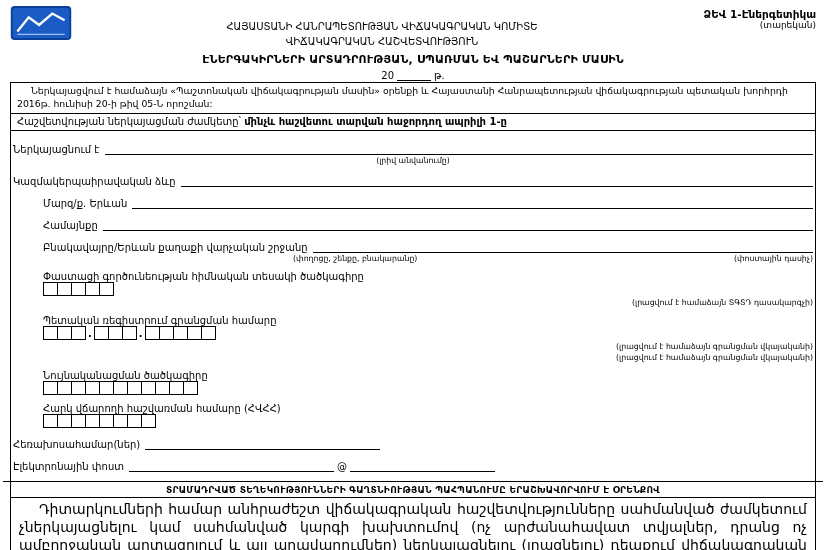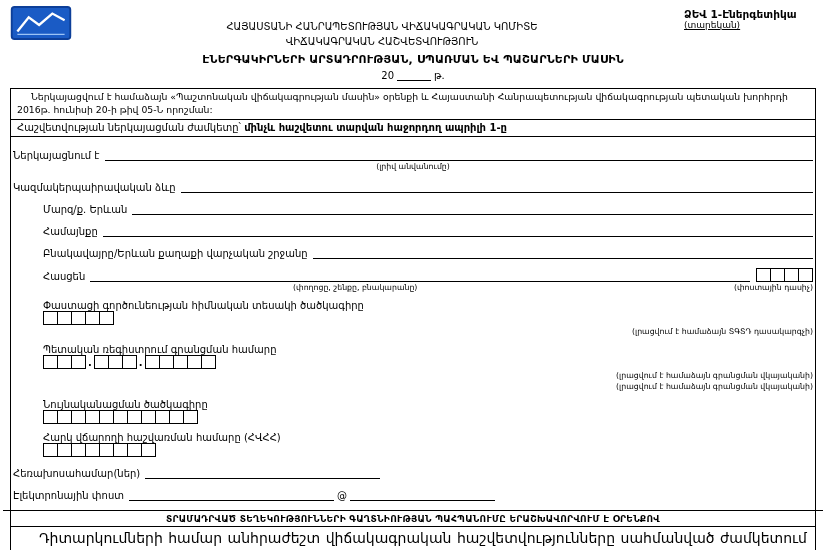--- a/index.html
+++ b/index.html
@@ -10,29 +10,29 @@
     font-size: 10px; color: #000;
     padding: 6px 12px 4px 10px; overflow: hidden;
   }
   
   .header { display: flex; align-items: flex-start; }
   .logo-wrap { width: 70px; }
   .logo-svg { width: 62px; height: 34px; display: block; }
   .hc { flex: 1; text-align: center; padding-top: 15px; line-height: 1.25; }
   .hc .l1 { font-size: 10px; }
   .hc .l2 { font-size: 10px; margin-top: 2px; }
-  .fcode { width: 132px; text-align: left; padding-top: 2px; }
+  .fcode { width: 132px; text-align: right; padding-top: 2px; }
   .fcode .b { font-weight: bold; font-size: 10.5px; }
-  .fcode .p { font-size: 9px; text-decoration: underline; }
+  .fcode .p { font-size: 9px; }
   .title { text-align: center; font-weight: bold; font-size: 11px; margin-top: 5px; letter-spacing: .2px; }
   .year { text-align: center; margin-top: 4px; font-size: 10px; }
   .yline { display: inline-block; width: 34px; height: 11px; border-bottom: 1px solid #000; margin: 0 3px; vertical-align: bottom; }
   
   .box { border: 1px solid #000; }
-  .submission { margin-top: 7px; padding: 2px 6px 3px; font-size: 9.3px; line-height: 1.35; text-indent: 14px; }
+  .submission { margin-top: 1px; padding: 2px 6px 3px; font-size: 9.3px; line-height: 1.35; text-indent: 14px; }
   .deadline { border-top: none; padding: 2px 6px 3px; font-size: 10px; }
   .deadline .dv { font-weight: bold; }
   .main { border-top: none; padding: 2px 2px 0; }
   
   .frow { display: flex; align-items: flex-end; margin-top: 9px; }
   .frow .lbl { white-space: nowrap; padding-right: 5px; }
   .fill { flex: 1 1 auto; border-bottom: 1px solid #000; height: 13px; }
   .fill.fx { flex: 0 0 auto; }
   .indent { margin-left: 30px; }
   .sect { font-weight: bold; margin-top: 10px; }
@@ -115,30 +115,20 @@
     <div class="frow indent">
       <span class="lbl">Համայնքը</span>
       <span class="fill"></span>
     </div>
 
     <div class="frow indent">
       <span class="lbl">Բնակավայրը/Երևան քաղաքի վարչական շրջանը</span>
       <span class="fill"></span>
     </div>
 
-    <div class="frow indent">
-      <span class="lbl">Հասցեն</span>
-      <span class="fill"></span>
-      <span class="cells" style="margin-left:6px">
-          <span class="cell"></span>
-          <span class="cell"></span>
-          <span class="cell"></span>
-          <span class="cell"></span>
-        </span>
-    </div>
     <div class="addr-hints">
       <span class="sp"></span>
       <span class="hint">(փողոցը, շենքը, բնակարանը)</span>
       <span class="hint rr">(փոստային դասիչ)</span>
     </div>
 
     <div class="coderow indent">
       <span class="lbl">Փաստացի գործունեության հիմնական տեսակի ծածկագիրը</span>
       <span class="gap"></span>
       <span class="cells">

